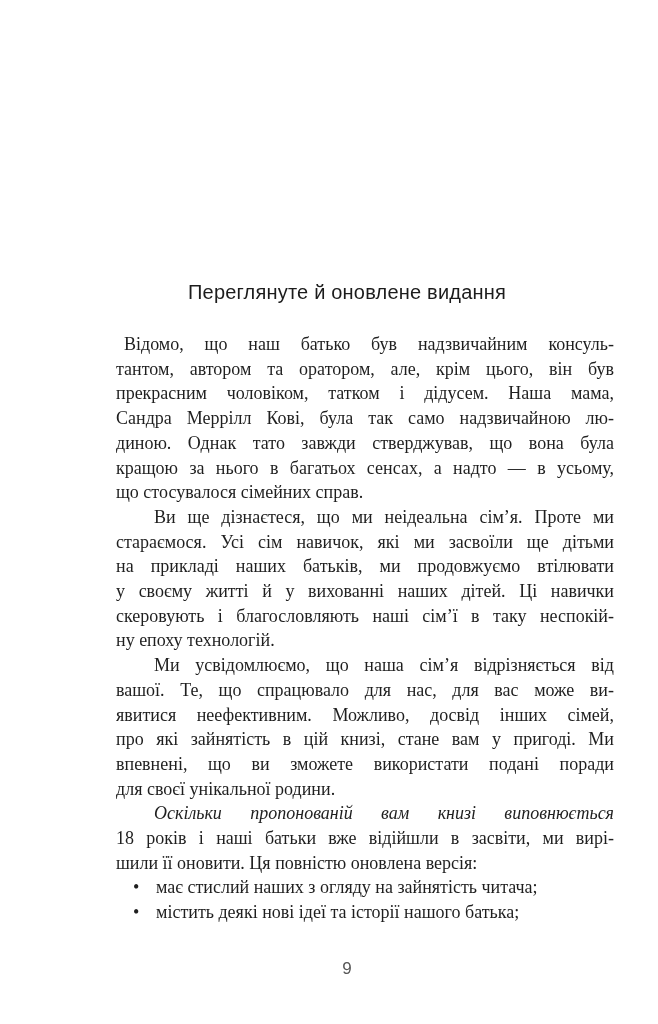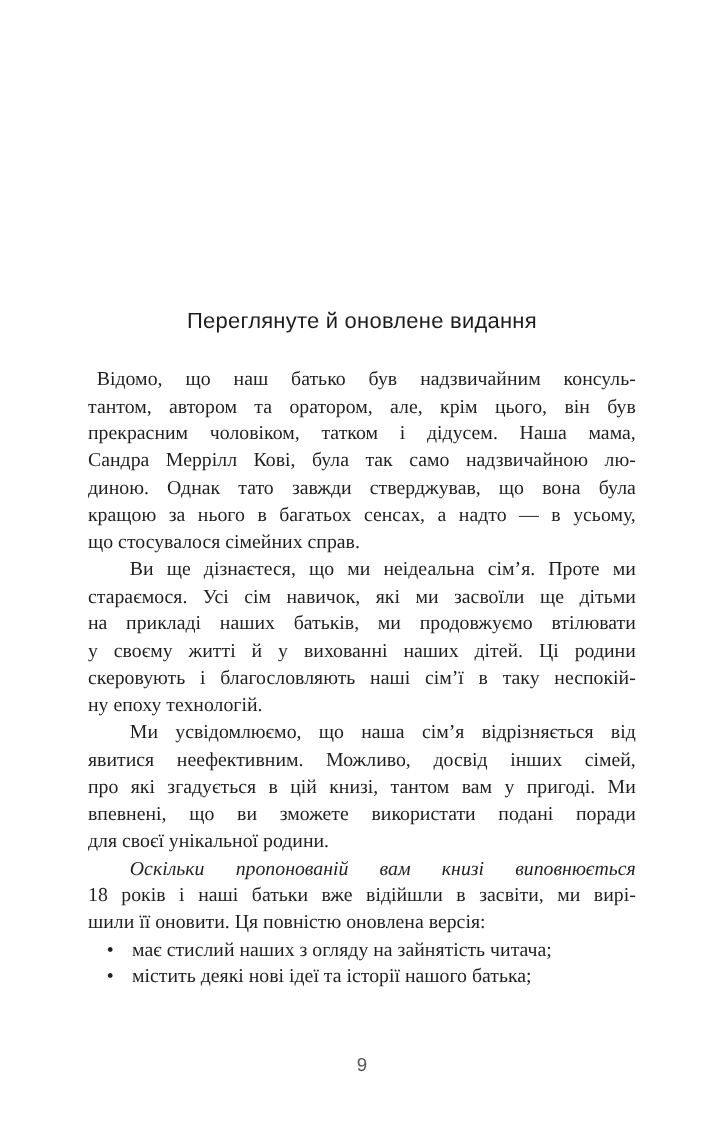--- a/index.html
+++ b/index.html
@@ -7,20 +7,21 @@
     width: 658px;
     height: 1024px;
     background: #ffffff;
     position: relative;
     overflow: hidden;
   }
   .page {
     position: absolute;
     inset: 0;
     background: #ffffff;
+    margin-left: 36px;
   }
   .heading {
     position: absolute;
     top: 280px;
     left: 0;
     width: 100%;
     margin: 0;
     text-align: center;
     font-family: "Liberation Sans", sans-serif;
     font-weight: 400;
@@ -83,28 +84,29 @@
         <div class="text-line">прекрасним чоловіком, татком і дідусем. Наша мама,</div>
         <div class="text-line">Сандра Меррілл Кові, була так само надзвичайною лю-</div>
         <div class="text-line">диною. Однак тато завжди стверджував, що вона була</div>
         <div class="text-line">кращою за нього в багатьох сенсах, а надто — в усьому,</div>
         <div class="text-line last-line">що стосувалося сімейних справ.</div>
       </div>
       <div class="paragraph">
         <div class="text-line" style="text-indent: 38px;">Ви ще дізнаєтеся, що ми неідеальна сім’я. Проте ми</div>
         <div class="text-line">стараємося. Усі сім навичок, які ми засвоїли ще дітьми</div>
         <div class="text-line">на прикладі наших батьків, ми продовжуємо втілювати</div>
-        <div class="text-line">у своєму житті й у вихованні наших дітей. Ці родини</div>
+        <div class="text-line">у своєму житті й у вихованні наших дітей. Ці навички</div>
         <div class="text-line">скеровують і благословляють наші сім’ї в таку неспокій-</div>
         <div class="text-line last-line">ну епоху технологій.</div>
       </div>
       <div class="paragraph">
         <div class="text-line" style="text-indent: 38px;">Ми усвідомлюємо, що наша сім’я відрізняється від</div>
+        <div class="text-line">вашої. Те, що спрацювало для нас, для вас може ви-</div>
         <div class="text-line">явитися неефективним. Можливо, досвід інших сімей,</div>
-        <div class="text-line">про які згадується в цій книзі, тантом вам у пригоді. Ми</div>
+        <div class="text-line">про які зайнятість в цій книзі, стане вам у пригоді. Ми</div>
         <div class="text-line">впевнені, що ви зможете використати подані поради</div>
         <div class="text-line last-line">для своєї унікальної родини.</div>
       </div>
       <div class="paragraph">
         <div class="text-line" style="text-indent: 38px; font-style: italic;">Оскільки пропонованій вам книзі виповнюється</div>
         <div class="text-line">18 років і наші батьки вже відійшли в засвіти, ми вирі-</div>
         <div class="text-line last-line">шили її оновити. Ця повністю оновлена версія:</div>
       </div>
       <div class="bullet-item">
         <span class="bullet-marker">•</span>

